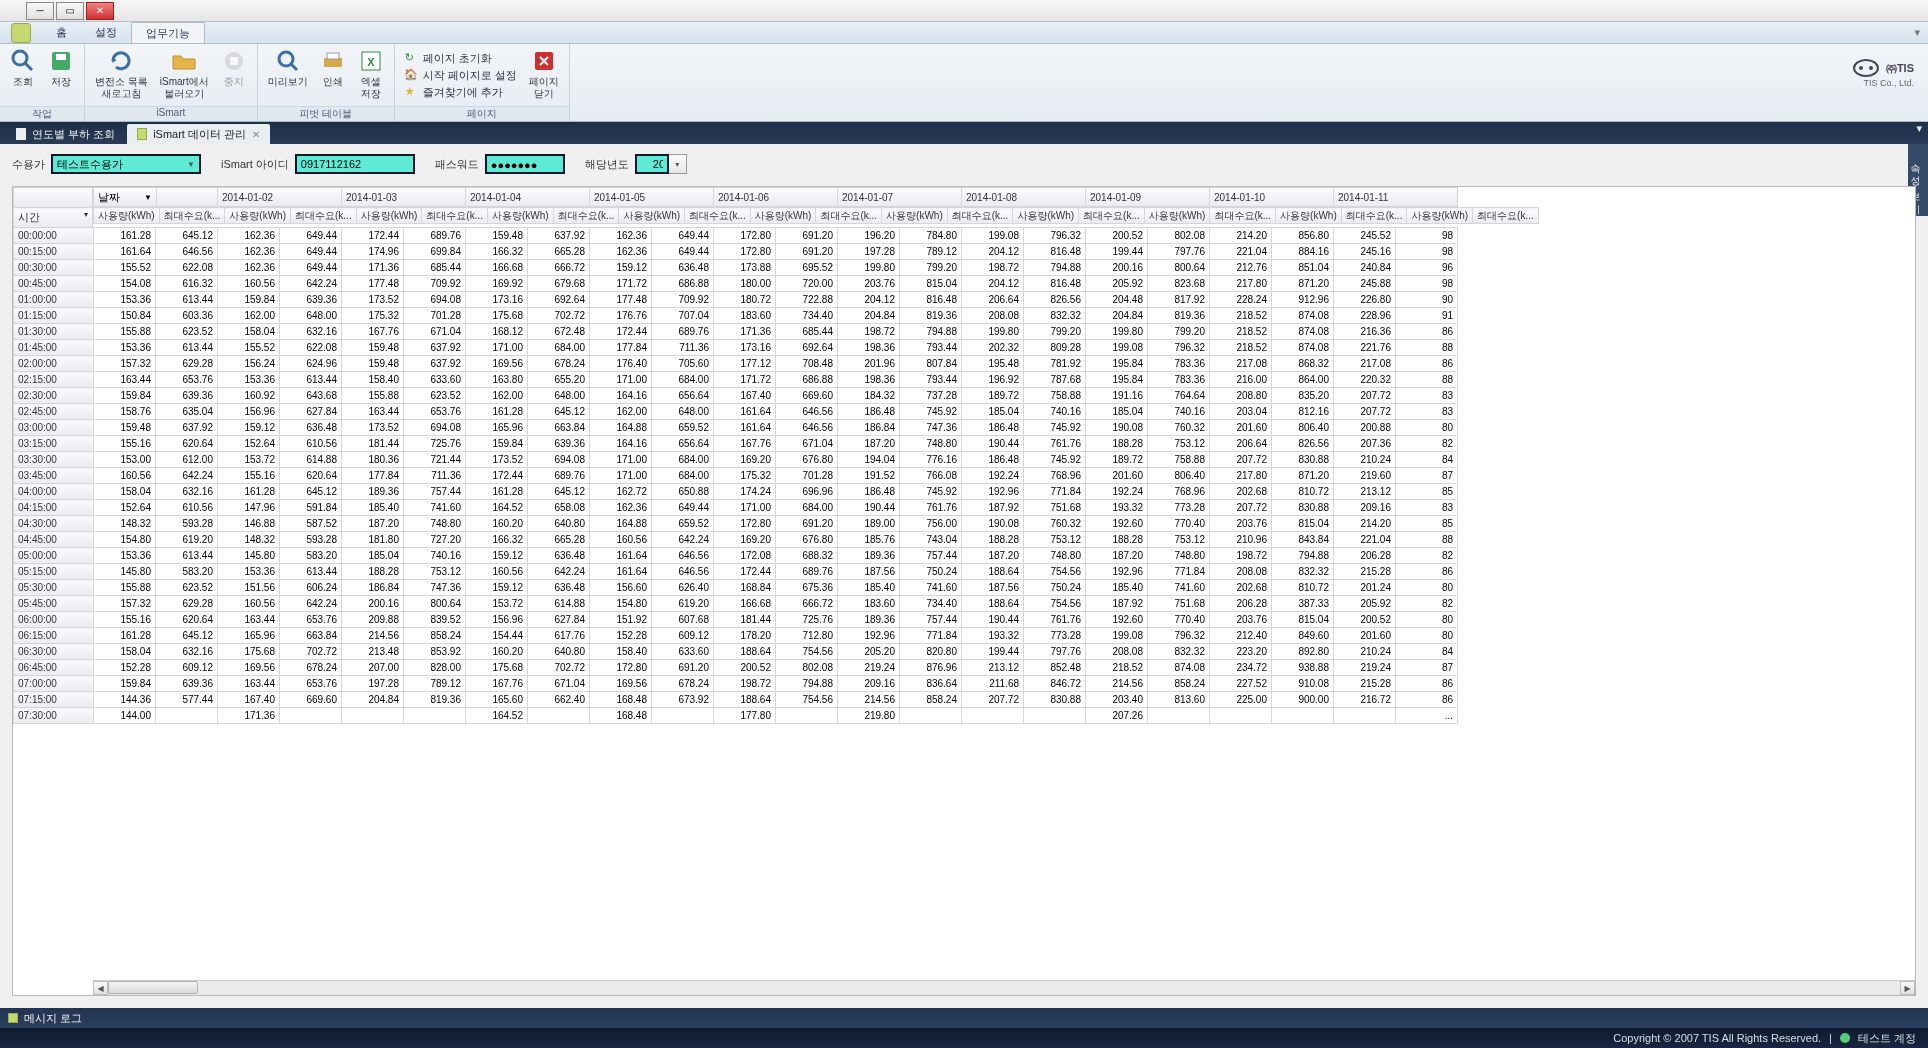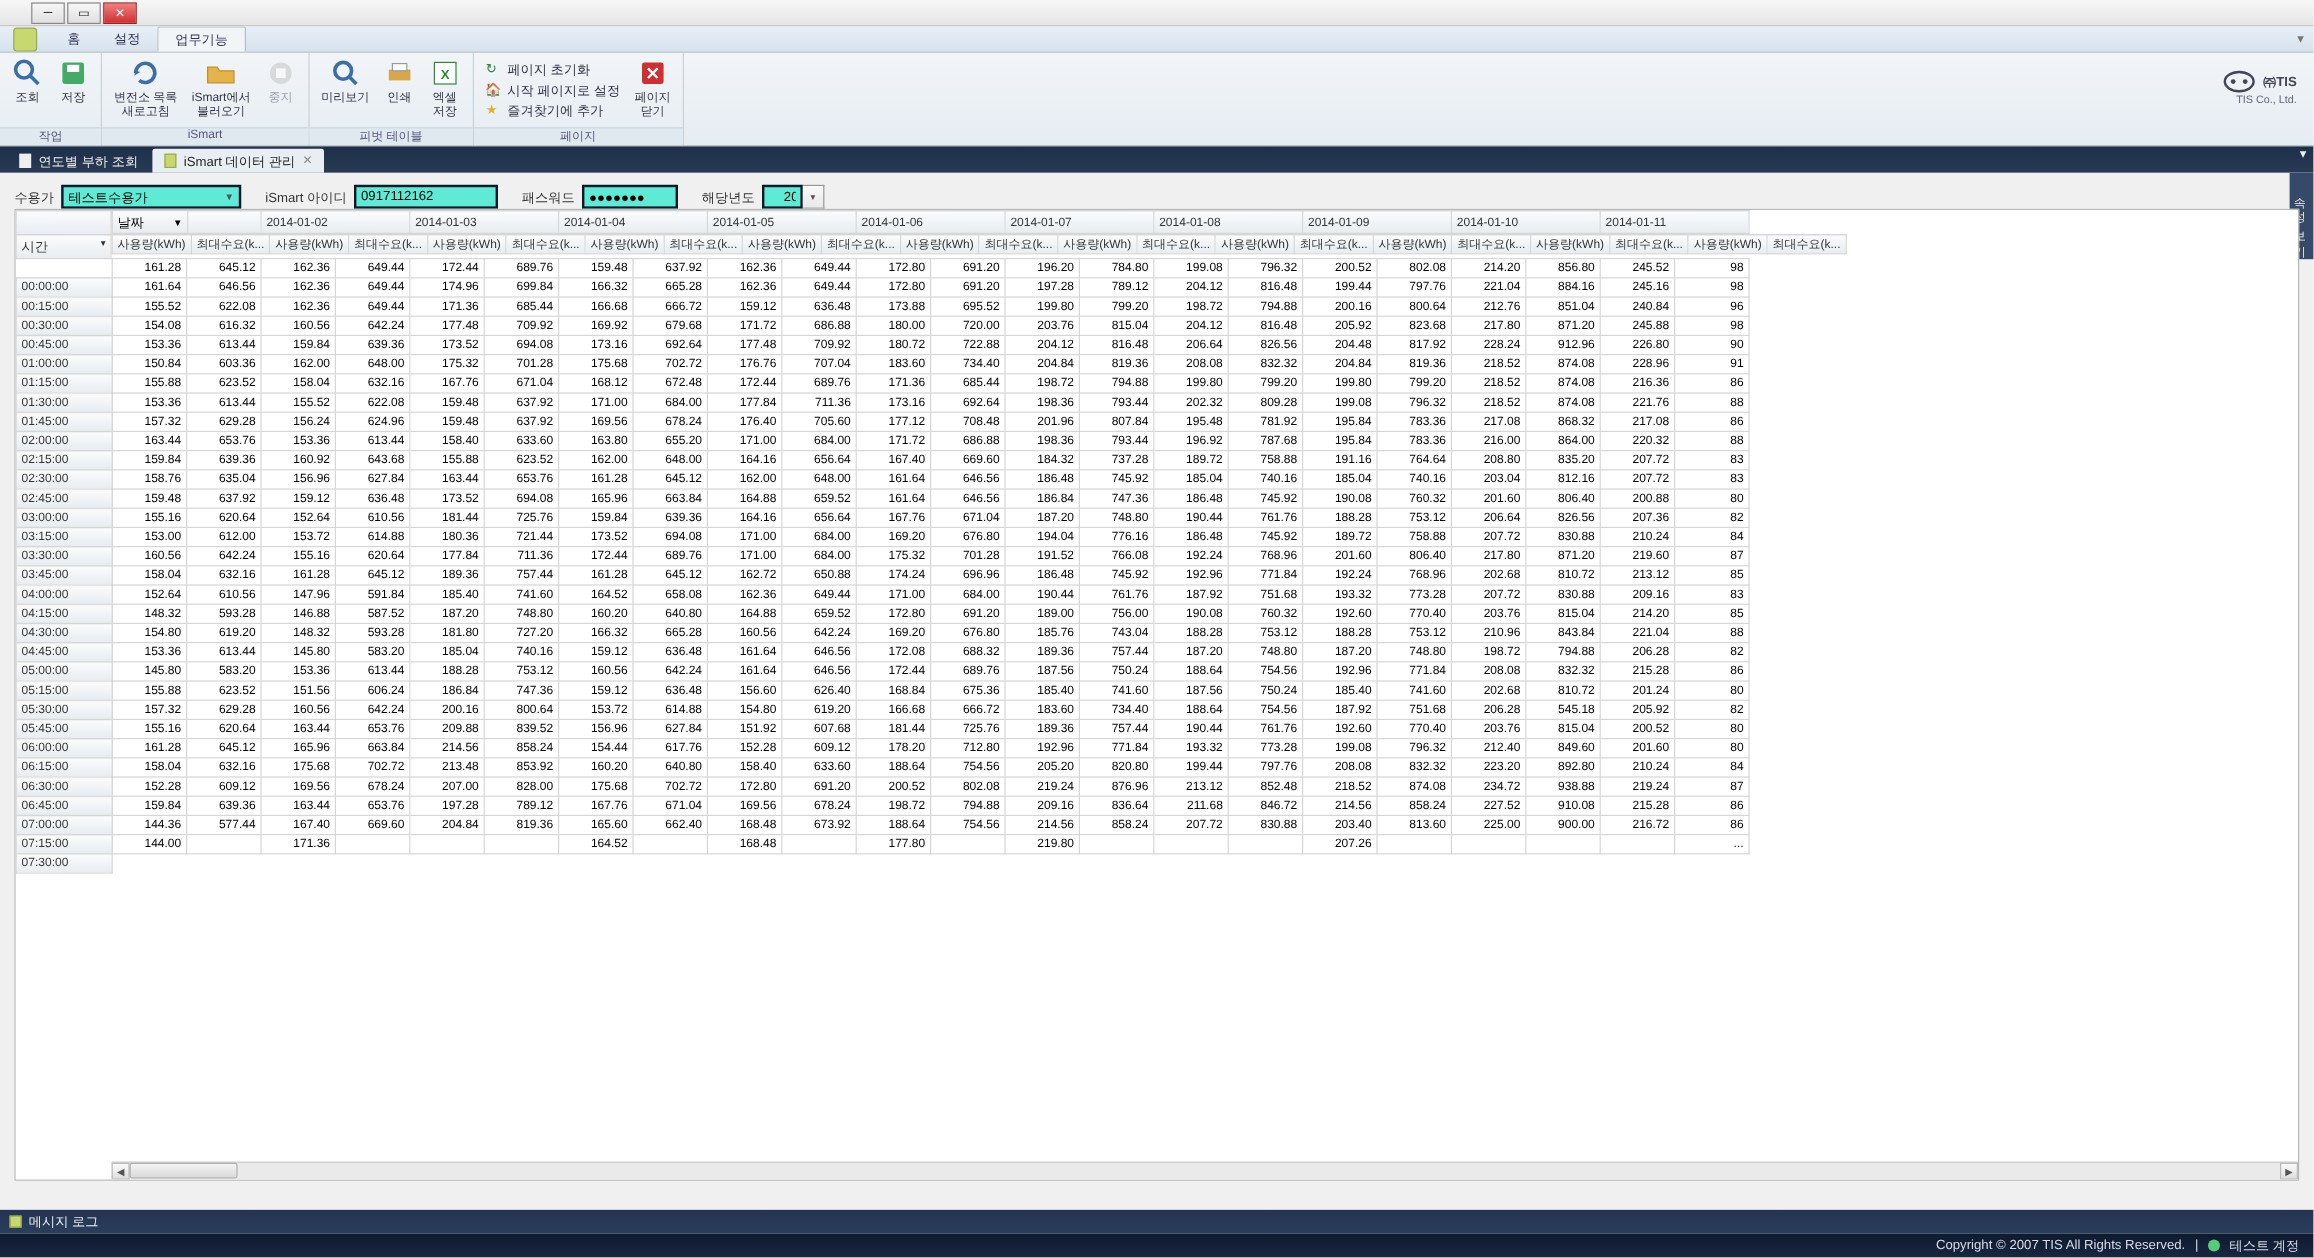--- a/index.html
+++ b/index.html
@@ -44,21 +44,21 @@
 .doctab .x { color:#888;font-size:10px;}
 .doctabs .drop { margin-left:auto;color:#eee;padding:0 6px;}
 .doctab .fico{width:10px;height:12px;background:#eee;display:inline-block;}
 .doctab.active .fico{background:#c8d870;border:1px solid #9aaa50;}
 
 
 .sidecollapsed { position:absolute; right:0; top:0; width:20px; height:72px; background:#344a68; color:#eee; writing-mode:vertical-lr; text-align:center; padding-top:6px; font-size:10px; letter-spacing:2px;}
 
 
 .content { background:#f0f0f0; height: calc(100vh - 22px - 22px - 78px - 22px - 20px - 20px); padding:10px 12px 4px 12px; position:relative;}
-.filters { display:flex; align-items:center; gap:20px; }
+.filters { display:flex; align-items:center; gap:20px; margin-bottom:12px; }
 .frow { display:flex; align-items:center; gap:6px; }
 .frow label { font-size:11px; color:#333; }
 .combo, .tinput { height:20px; border:2px solid #0f172a; background:#5eead4; padding:0 4px; font-size:11px;}
 .combo { width:150px; display:flex;align-items:center;justify-content:space-between; }
 .combo .arr,.datebtn .arr { font-size:8px;color:#555;}
 .yearwrap{display:flex;}
 .datebtn{width:18px;height:20px;border:1px solid #999;border-left:none;display:flex;align-items:center;justify-content:center;background:linear-gradient(#fafafa,#e8e8e8);}
 
 
 .gridwrap { background:white; border:1px solid #b8b8b8; height: calc(100% - 40px); position:relative; overflow:hidden;}
@@ -66,21 +66,21 @@
 table { border-collapse: collapse; table-layout:fixed; }
 td,th { border:1px solid #d6d6d6; height:16px; font-size:10px; white-space:nowrap; overflow:hidden; }
 th { background: linear-gradient(#fafbfc,#e8ecf0); font-weight:normal; color:#333; text-align:left; padding:0 4px; }
 td { text-align:right; padding:0 4px; }
 .timecol { width:80px; }
 .dcol { width:62px; }
 .corner { position:absolute;left:0;top:0;width:80px; z-index:3;}
 .corner th{height:20px;}
 .datehead { position:absolute; left:80px; top:0; height:20px; z-index:2;}
 .colhead { position:absolute; left:80px; top:20px; z-index:2;}
-.timehead{ position:absolute; left:0; top:56px; width:80px; z-index:2;}
+.timehead{ position:absolute; left:0; top:40px; width:80px; z-index:2;}
 .timehead th{text-align:left;}
 .databody { position:absolute; left:80px; top:40px; z-index:1;}
 .datebtn2{position:absolute;left:80px;top:0;width:64px;height:20px;border:1px solid #d6d6d6;background:linear-gradient(#fafbfc,#e8ecf0);display:flex;align-items:center;padding:0 4px;gap:4px;z-index:3;font-size:10px;}
 .hscroll{position:absolute;bottom:0;left:80px;right:0;height:15px;background:#eaeaea;border-top:1px solid #ccc;display:flex;align-items:center;}
 .hscroll .btn{width:15px;height:14px;background:linear-gradient(#fafafa,#dedede);border:1px solid #bbb;display:flex;align-items:center;justify-content:center;font-size:8px;color:#555;}
 .hscroll .track{flex:1;position:relative;height:14px;}
 .hscroll .thumb{position:absolute;left:0;width:90px;top:0;height:13px;background:linear-gradient(#f4f4f4,#dadada);border:1px solid #b0b0b0;border-radius:2px;}
 
 
 .statusbar { height:20px; background: linear-gradient(#223452,#2b3e5b); color:#eee; display:flex; align-items:center; padding:0 8px; gap:6px;}
@@ -1016,21 +1016,21 @@
               <td class="dcol">619.20</td>
               <td class="dcol">166.68</td>
               <td class="dcol">666.72</td>
               <td class="dcol">183.60</td>
               <td class="dcol">734.40</td>
               <td class="dcol">188.64</td>
               <td class="dcol">754.56</td>
               <td class="dcol">187.92</td>
               <td class="dcol">751.68</td>
               <td class="dcol">206.28</td>
-              <td class="dcol">545.18</td>
+              <td class="dcol">387.33</td>
               <td class="dcol">205.92</td>
               <td class="dcol">82</td>
             </tr>
             <tr>
               <td class="dcol">155.16</td>
               <td class="dcol">620.64</td>
               <td class="dcol">163.44</td>
               <td class="dcol">653.76</td>
               <td class="dcol">209.88</td>
               <td class="dcol">839.52</td>

